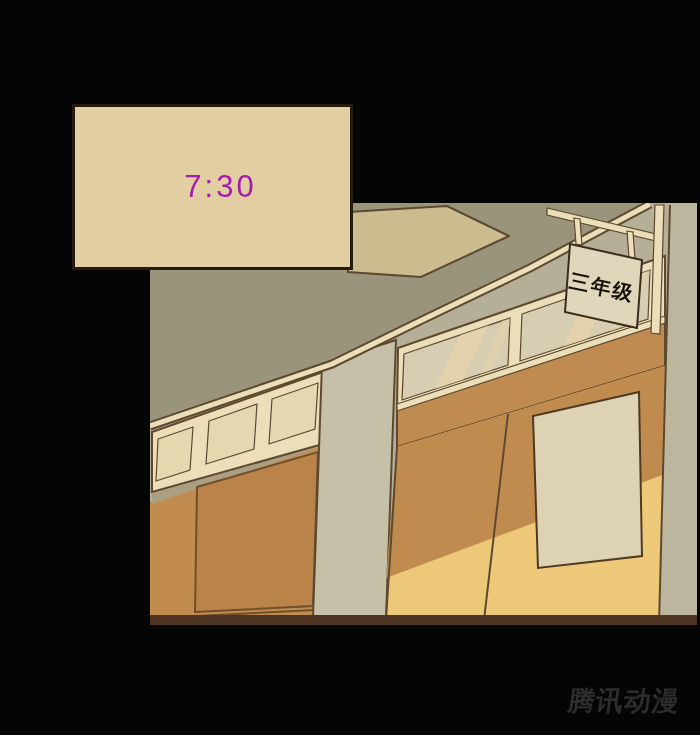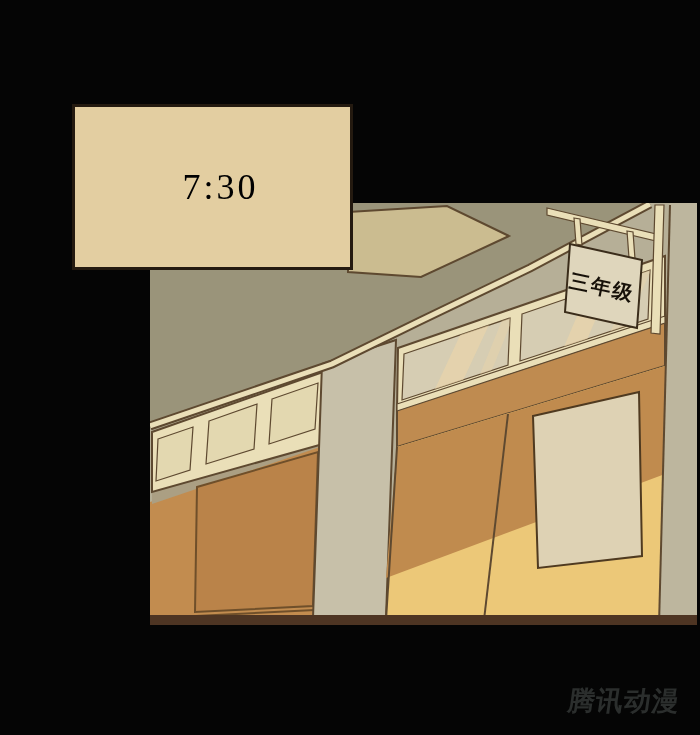--- a/index.html
+++ b/index.html
@@ -5,22 +5,22 @@
   html,body{margin:0;padding:0;background:#050505;}
   #stage{position:relative;width:700px;height:735px;background:#050505;overflow:hidden;
          font-family:"DejaVu Sans","Liberation Sans",sans-serif;}
   #scene-svg{position:absolute;left:0;top:0;}
   .ln{stroke:#5E4930;stroke-width:2;}
   .ln-thin{stroke:#5E4930;stroke-width:1.2;}
   .ln-dk{stroke:#6F4F2A;stroke-width:2;}
   #caption-box{position:absolute;left:72px;top:104px;width:281px;height:166px;
       box-sizing:border-box;background:#E3CEA1;border:3px solid #241A10;
       display:flex;align-items:center;justify-content:center;}
-  #caption-box span{font-family:Liberation Serif, serif;
-      font-size:36px;color:#000000;letter-spacing:3px;transform:translateX(8px);}
+  #caption-box span{font-family:Liberation Sans, sans-serif;
+      font-size:31px;color:#a21caf;letter-spacing:3px;transform:translateX(8px);}
   #watermark{position:absolute;left:548px;top:684px;width:152px;height:34px;
       display:flex;align-items:center;justify-content:center;
       font-weight:bold;font-size:27px;color:#2B2E2D;letter-spacing:1px;
       transform:skewX(-8deg);font-family:"DejaVu Sans","Liberation Sans",sans-serif;}
   .sign-label{font-family:"DejaVu Serif","Liberation Serif",serif;
       font-size:20px;letter-spacing:2px;font-weight:bold;}
 </style>
 </head>
 <body>
 

